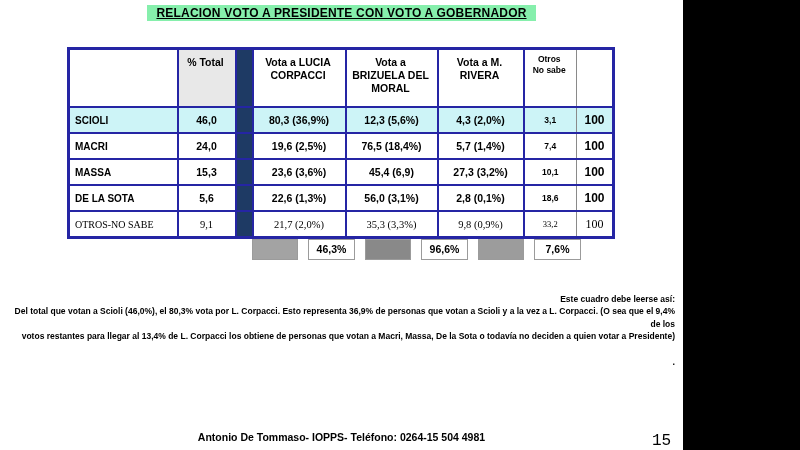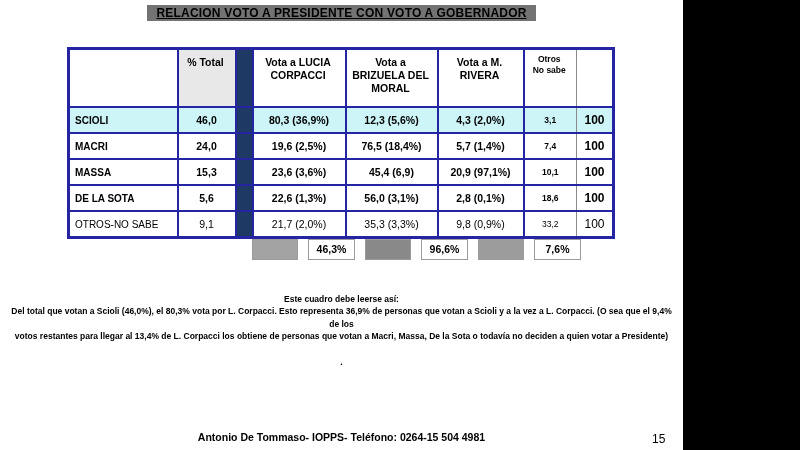--- a/index.html
+++ b/index.html
@@ -6,21 +6,21 @@
   body {
     width:800px; height:450px; position:relative; overflow:hidden;
     background:#000; font-family:"Liberation Sans", sans-serif; color:#000;
   }
   .page { position:absolute; left:0; top:0; width:683px; height:450px; background:#ffffff; }
   .black-band { position:absolute; left:683px; top:0; width:117px; height:450px; background:#000; }
 
   
   .title-wrap { position:absolute; top:3px; left:0; width:683px; text-align:center; }
   .title {
-    display:inline-block; background:#737373; font-weight:bold; font-size:12px;
+    display:inline-block; background:#86efac; font-weight:bold; font-size:12px;
     letter-spacing:.2px; text-decoration:underline; padding:1px 9px;
   }
 
   
   table.crosstab {
     position:absolute; left:67px; top:47px;
     border-collapse:collapse; table-layout:fixed;
     border:3px solid #2525a4;
   }
   .crosstab th, .crosstab td {
@@ -38,49 +38,49 @@
   .crosstab td {
     height:24px; text-align:center; vertical-align:middle;
     font-size:10.5px; font-weight:bold; padding:0 1px;
   }
   .crosstab td.c-label { text-align:left; padding-left:5px; font-size:10px; }
   .crosstab td.c-otros { font-size:8.5px; border-right:1px solid #8a8a8a; }
   .crosstab td.c-suma  { font-size:12px; border-left:1px solid #8a8a8a; }
   .crosstab th.c-otros { border-right:1px solid #8a8a8a; }
   .crosstab th.c-suma  { border-left:1px solid #8a8a8a; }
   .crosstab tr.r-scioli td { background:#cdf4f7; }
-  .crosstab tr.r-regular td { font-weight:normal; }
+  .crosstab tr.r-regular td { font-weight:normal;font-family:Liberation Serif, serif; }
 
   
   .summary-bar { position:absolute; left:252px; top:239px; height:21px; display:flex;gap:10px; }
   .summary-bar .seg { height:21px; border:1px solid #9b9b9b; box-sizing:border-box; }
   .summary-bar .blk { width:46px; }
   .summary-bar .blk1 { background:#a3a3a3; }
   .summary-bar .blk2 { background:#898989; }
   .summary-bar .blk3 { background:#9c9c9c; }
   .summary-bar .lbl {
     width:47px; background:#fff; font-weight:bold; font-size:10.5px;
     text-align:center; line-height:19px;
   }
 
   
   .explanation {
     position:absolute; left:8px; top:293px; width:667px;
-    text-align:center; font-size:8.5px; font-weight:bold; line-height:1.45;
+    text-align:right; font-size:8.5px; font-weight:bold; line-height:1.45;
   }
   .explanation .dot-line { margin-top:14px; font-size:9px; }
 
   
   .footer {
     position:absolute; left:0; top:431px; width:683px;
     text-align:center; font-weight:bold; font-size:10.5px;
   }
   .page-number {
     position:absolute; left:652px; top:432px;
-    font-family:Liberation Sans, sans-serif; font-size:12px;
+    font-family:Liberation Mono, monospace; font-size:16px;
   }
 </style>
 </head>
 <body>
 
 <div class="page">
 
   <div class="title-wrap">
     <span class="title">RELACION VOTO A PRESIDENTE CON VOTO A GOBERNADOR</span>
   </div>
@@ -129,21 +129,21 @@
       <td>5,7 (1,4%)</td>
       <td class="c-otros">7,4</td>
       <td class="c-suma">100</td>
     </tr>
     <tr>
       <td class="c-label">MASSA</td>
       <td>15,3</td>
       <td class="navyfill"></td>
       <td>23,6 (3,6%)</td>
       <td>45,4 (6,9)</td>
-      <td>20,9 (97,1%)</td>
+      <td>27,3 (3,2%)</td>
       <td class="c-otros">10,1</td>
       <td class="c-suma">100</td>
     </tr>
     <tr>
       <td class="c-label">DE LA SOTA</td>
       <td>5,6</td>
       <td class="navyfill"></td>
       <td>22,6 (1,3%)</td>
       <td>56,0 (3,1%)</td>
       <td>2,8 (0,1%)</td>

